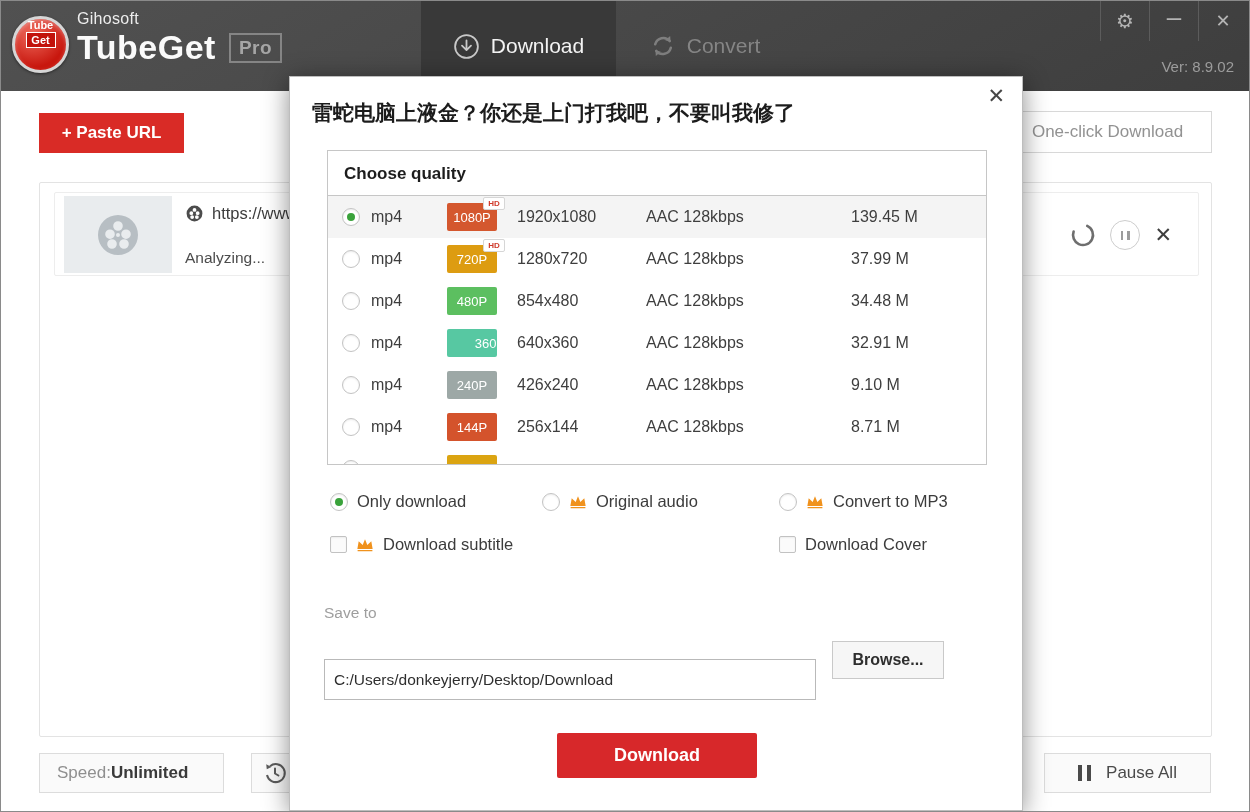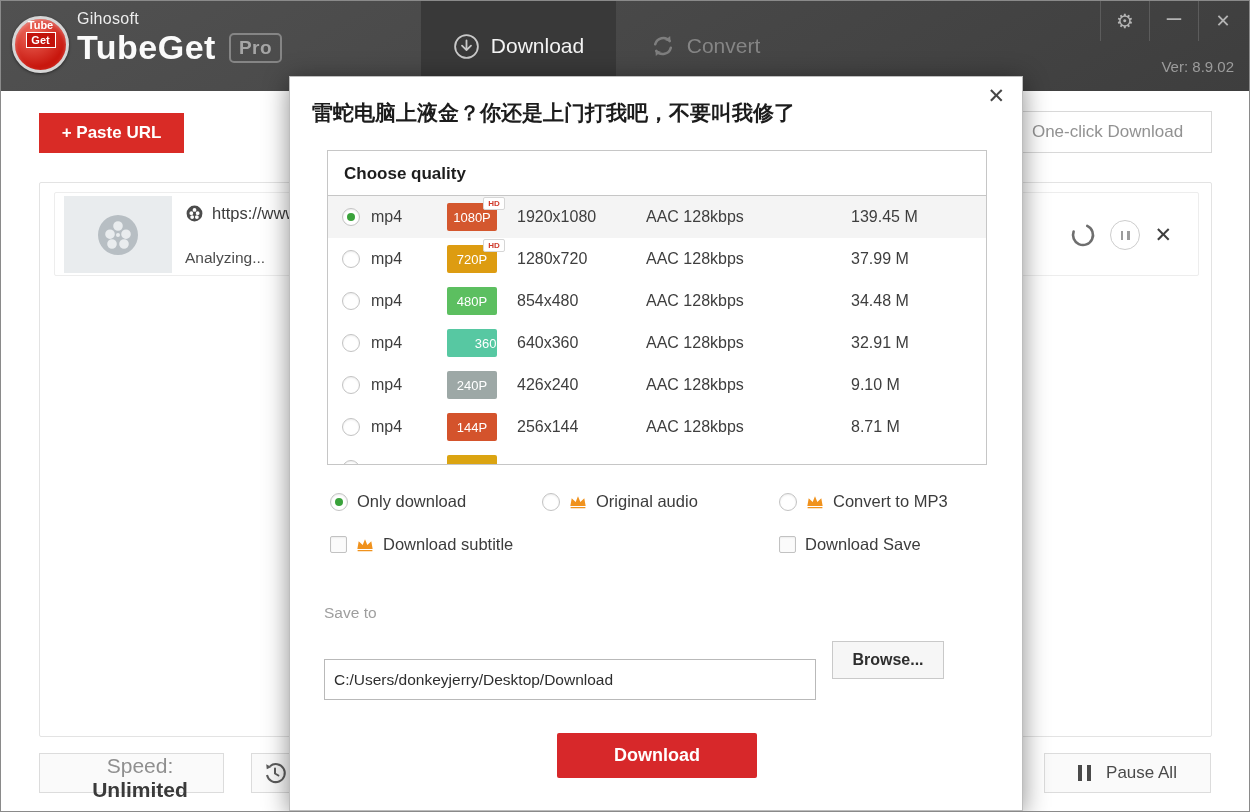--- a/index.html
+++ b/index.html
@@ -14,21 +14,21 @@
   .logo-badge { position:absolute; left:11px; top:15px; width:57px; height:57px; border-radius:50%;
                 background:radial-gradient(circle at 35% 28%, #ef6a5c, #c8170e 68%);
                 border:3px solid #d6d6d6; box-shadow:0 1px 3px rgba(0,0,0,.5), inset 0 2px 4px rgba(255,255,255,.35); }
   .logo-tube { text-align:center; color:#fff; font-size:11px; font-weight:bold; }
   .logo-get  { width:30px; margin:1px auto 0; background:#c2120b; border:1.5px solid #fff; border-radius:0;
                color:#fff; font-size:11px; font-weight:bold; text-align:center; line-height:14px; }
   .brand { position:absolute; left:76px; top:9px; color:#ededed; }
   .brand-top { font-size:16px; letter-spacing:.3px; }
   .brand-main { font-size:34px; font-weight:700; color:#fafafa; letter-spacing:.5px; line-height:38px; }
   .pro-badge { display:inline-block; margin-left:13px; vertical-align:5px; border:2px solid #858585;
-               border-radius:5px; color:#a5a5a5; font-size:19px; font-weight:700; padding:0 8px; line-height:26px; }
+               border-radius:0; color:#a5a5a5; font-size:19px; font-weight:700; padding:0 8px; line-height:26px; }
 
   .tab { position:absolute; top:0; height:90px; display:flex; align-items:center; justify-content:center; gap:11px; cursor:pointer; }
   .tab-download { left:420px; width:195px; background:#393939; color:#f3f3f3; }
   .tab-convert  { left:615px; width:178px; color:#858585; }
   .tab-label { font-size:21px; }
 
   .winctrl { position:absolute; right:2px; top:0; height:40px; display:flex; }
   .wbtn { width:49px; height:40px; display:flex; align-items:center; justify-content:center;
           border-left:1px solid #5c5c5c; color:#b4b4b4; cursor:pointer; }
   .wbtn.gear { font-size:20px; }
@@ -54,21 +54,21 @@
   .item-title .reel-small { color:#4c4c4c; display:flex; }
   .item-status { position:absolute; left:130px; top:56px; color:#4c4c4c; font-size:15.5px; }
   .item-controls { position:absolute; right:26px; top:27px; display:flex; align-items:center; gap:14px; }
   .pause-circle { width:30px; height:30px; border:1px solid #cdcdcd; border-radius:50%;
                   display:flex; align-items:center; justify-content:center; gap:4px; cursor:pointer; }
   .pause-circle i { width:2.5px; height:9px; background:#9c9c9c; }
   .item-x { color:#3f3f3f; font-size:21px; font-weight:700; cursor:pointer; line-height:20px; }
 
   .btn-speed { position:absolute; left:38px; top:752px; width:185px; height:40px; background:#fafafa;
                border:1px solid #dcdcdc; display:flex; align-items:center; padding-left:17px; gap:0;
-               font-size:21px; cursor:pointer;flex-direction:column; }
+               font-size:17px; cursor:pointer; }
   .btn-speed .lab { color:#8f8f8f; }
   .btn-speed .val { color:#3a3a3a; font-weight:700; }
   .btn-history { position:absolute; left:250px; top:752px; width:48px; height:40px; background:#fafafa;
                  border:1px solid #dcdcdc; display:flex; align-items:center; justify-content:center; cursor:pointer; }
   .btn-pauseall { position:absolute; left:1043px; top:752px; width:167px; height:40px; background:#fafafa;
                   border:1px solid #dcdcdc; display:flex; align-items:center; justify-content:center; gap:15px;
                   color:#4a4a4a; font-size:17px; cursor:pointer; }
   .pauseall-icon { display:flex; gap:5px; }
   .pauseall-icon i { width:4px; height:16px; background:#4a4a4a; }
 
@@ -318,21 +318,21 @@
       <span class="checkbox"></span>
       <span class="crown">
         <svg width="18" height="15" viewBox="0 0 20 16">
             <path d="M1.5 13 L3 4.5 L7.4 8.5 L10 2.2 L12.6 8.5 L17 4.5 L18.5 13 Z M1.8 14 h16.4 v1.6 H1.8 Z" fill="#f0921d"></path>
           </svg>
       </span>
       <span>Download subtitle</span>
     </div>
     <div class="opt" style="left:489px; top:458px;">
       <span class="checkbox"></span>
-      <span>Download Save</span>
+      <span>Download Cover</span>
     </div>
 
     <div class="saveto-label">Save to</div>
     <input class="path-input" value="C:/Users/donkeyjerry/Desktop/Download" style="">
     <div class="btn-browse">Browse...</div>
     <div class="btn-download">Download</div>
   </div>
 
 </div>
 

